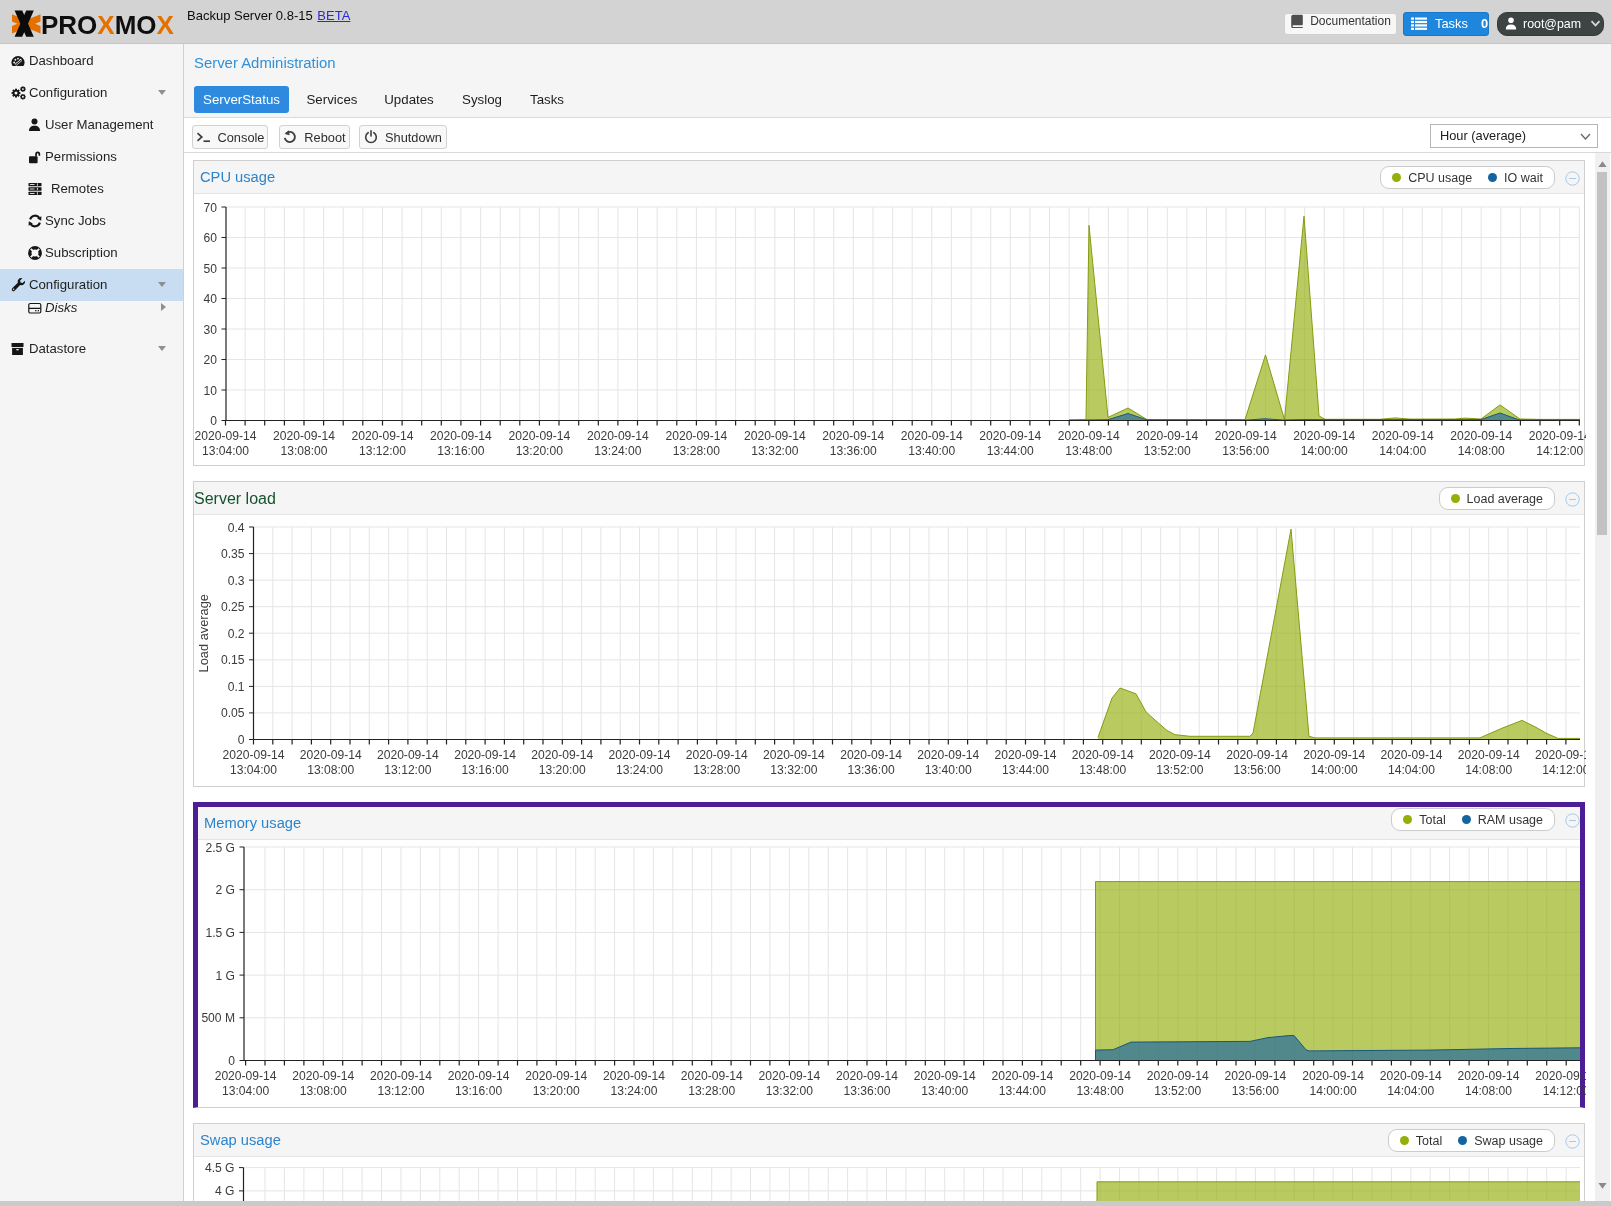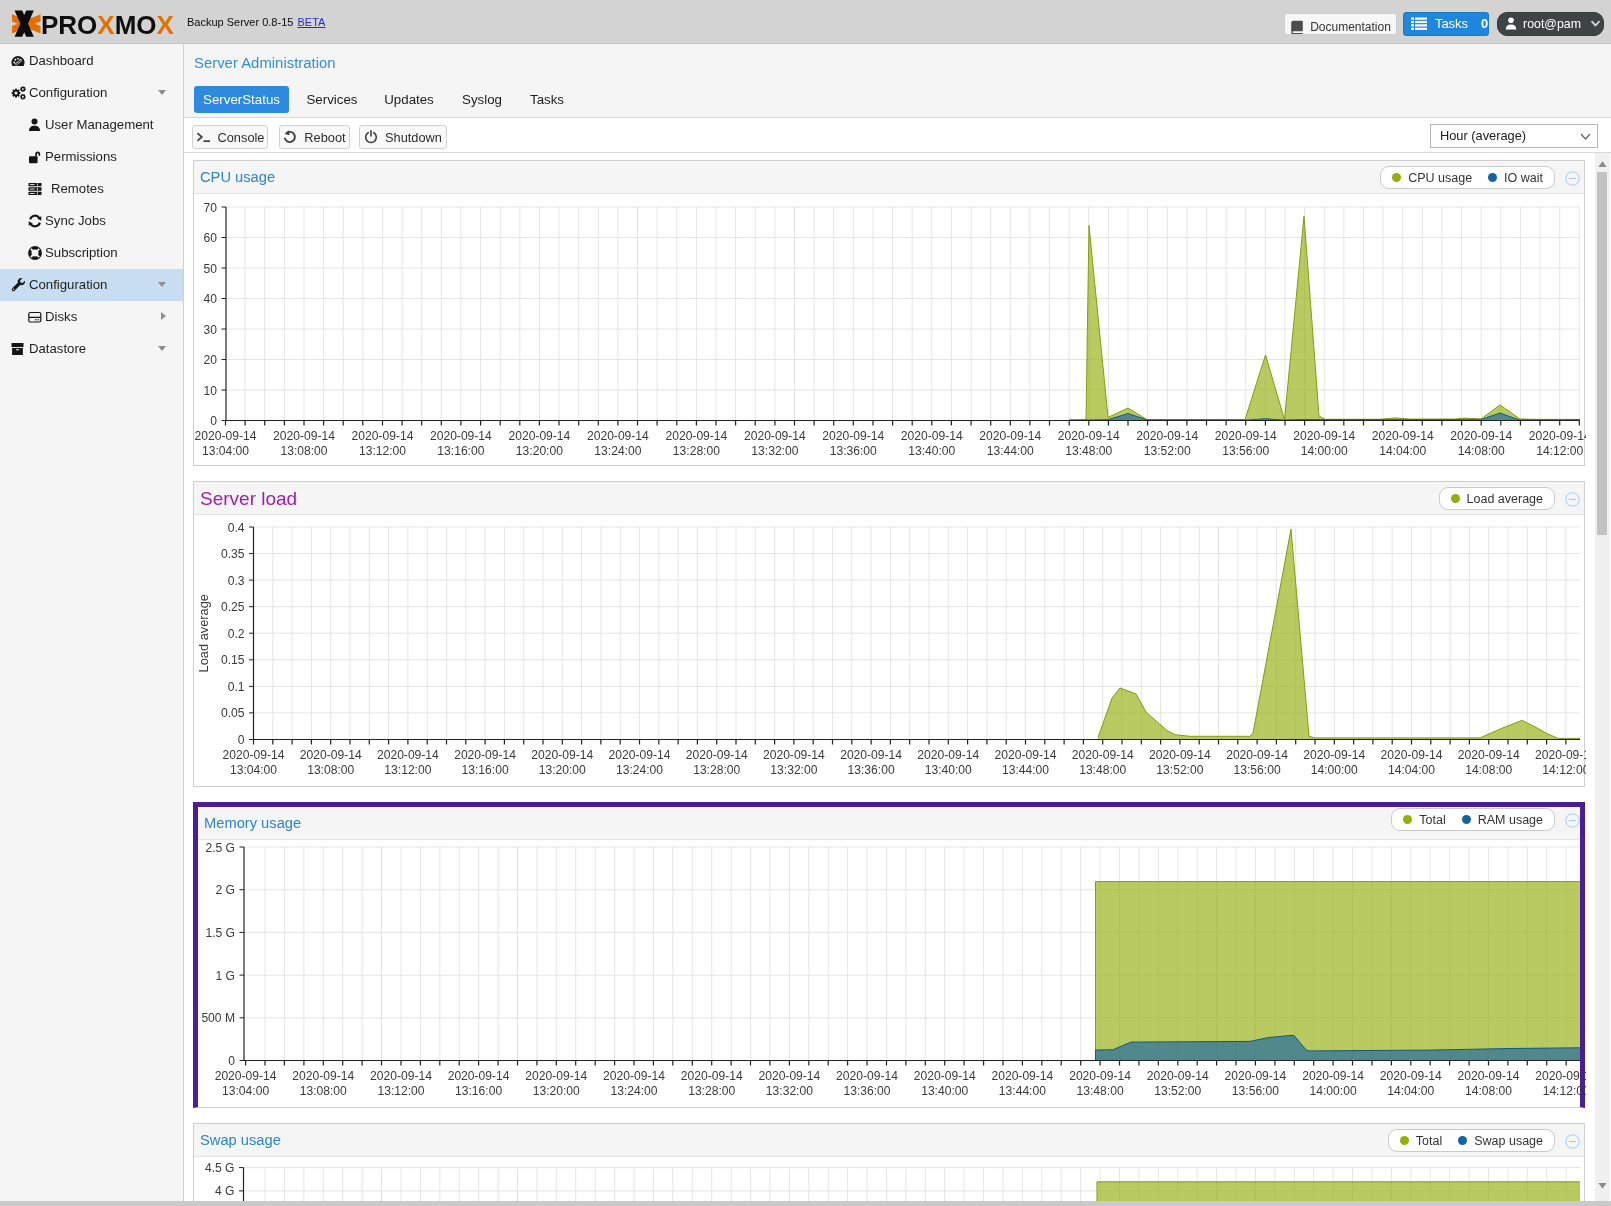--- a/index.html
+++ b/index.html
@@ -11,22 +11,22 @@
 <g fill="#E57000">
 <polygon points="1,6.2 1,13.6 29.5,25.4 29.5,18"></polygon>
 <polygon points="1,18 1,25.4 29.5,13.6 29.5,6.2"></polygon>
 </g>
 <g fill="#0b0b0b">
 <polygon points="3.6,2.5 11.2,2.5 22.8,28.8 15.2,28.8"></polygon>
 <polygon points="15.2,2.5 22.8,2.5 11.2,28.8 3.6,28.8"></polygon>
 </g>
 </svg>
 <div class="abs" style="left:41px;top:10px;font-size:26px;font-weight:bold;letter-spacing:0px;color:#0e0e0e">PRO<span style="color:#E57000">X</span>MO<span style="color:#E57000">X</span></div>
-<div class="abs" style="left:187px;top:16px;font-size:11px;color:#0d0d0d">Backup Server 0.8-15 <span style="color:#2929d6;margin-left:1px;text-decoration:underline">BETA</span></div>
-<div class="abs" style="left:1284px;top:12.5px;width:113px;height:22px;background:#f7f7f7;border:1px solid #cfcfcf;border-radius:3px;display:flex;align-items:flex-end;justify-content:center">
+<div class="abs" style="left:187px;top:8px;font-size:13px;color:#0d0d0d">Backup Server 0.8-15 <span style="color:#2929d6;margin-left:1px;text-decoration:underline">BETA</span></div>
+<div class="abs" style="left:1284px;top:12.5px;width:113px;height:22px;background:#f7f7f7;border:1px solid #cfcfcf;border-radius:3px;display:flex;align-items:flex-start;justify-content:center">
 <span style="line-height:0;margin-right:6px"><svg width="14" height="14" viewBox="0 0 14 14" style="">
           <g fill="#4d4d4d">
             <path d="M3.2 0.8h8.6a1 1 0 0 1 1 1v8.4a1 1 0 0 1-1 1H3.4a.9.9 0 0 0-.9.9c0 .5.4.9.9.9h8.4a1 1 0 0 0 1-.6v1a1 1 0 0 1-1 .8H3.2a2 2 0 0 1-2-2V2.8a2 2 0 0 1 2-2zm1.2 2h6.8v1.2H4.4zm0 2.4h6.8v1.2H4.4z"></path>
           </g>
         </svg></span>
       <span style="font-size:12px;color:#333">Documentation</span>
     </div>
 <div class="abs" style="left:1403px;top:12px;width:86px;height:23.5px;background:#1e86dc;border:1px solid #1a79c7;border-radius:3px;display:flex;align-items:center;padding-left:7px">
 <span style="line-height:0;margin-right:8px"><svg width="16" height="13" viewBox="0 0 16 13" style="">
           <g fill="#fff">
@@ -161,21 +161,21 @@
       </div>
       <div style="position:absolute;left:0;top:225px;width:183px;height:32px;background:#c8ddf1;">
         <div style="position:absolute;left:11px;top:50%;transform:translateY(-50%);line-height:0"><svg width="15" height="15" viewBox="0 0 15 15" style="">
             <path fill="#161616" d="M13.9 3.2 11.6 5.5l-2.1-.4-.4-2.1L11.4.7a3.6 3.6 0 0 0-4.6 4.5L1.2 10.8a1.7 1.7 0 0 0 2.4 2.4L9.2 7.6a3.6 3.6 0 0 0 4.7-4.4zM2.6 12.6a.8.8 0 1 1 0-1.6.8.8 0 0 1 0 1.6z"></path>
           </svg></div>
         <div style="position:absolute;left:29px;top:0;height:32px;line-height:32px;font-size:13.2px;color:#1f1f1f;white-space:nowrap">Configuration</div>
         <div style="position:absolute;right:17px;top:13px;line-height:0;font-size:0">
           <span style="display:block;width:0;height:0;border-left:4.5px solid transparent;border-right:4.5px solid transparent;border-top:5.5px solid #8f8f8f"></span>
         </div>
       </div>
-      <div style="position:absolute;left:0;top:257px;width:183px;height:32px;">
+      <div style="position:absolute;left:0;top:248px;width:183px;height:32px;font-style:italic;">
         <div style="position:absolute;left:28px;top:50%;transform:translateY(-50%);line-height:0"><svg width="14" height="13" viewBox="0 0 14 13" style="">
             <g fill="none" stroke="#161616" stroke-width="1.2">
               <rect x="0.8" y="2" width="12" height="9.5" rx="1.5"></rect>
               <path d="M1 6.8h11.6"></path>
             </g>
             <circle cx="10.3" cy="9.2" r="0.8" fill="#161616"></circle>
             <circle cx="7.8" cy="9.2" r="0.8" fill="#161616"></circle>
           </svg></div>
         <div style="position:absolute;left:45px;top:0;height:32px;line-height:32px;font-size:13.2px;color:#1f1f1f;white-space:nowrap">Disks</div>
         <div style="position:absolute;right:17px;top:11px;line-height:0;font-size:0">
@@ -306,21 +306,21 @@
       <text x="1130.2" y="263.8" text-anchor="middle" font-family="Liberation Sans, sans-serif" font-size="12.1" fill="#3b3b3b">14:00:00</text>
       <text x="1208.7" y="249.0" text-anchor="middle" font-family="Liberation Sans, sans-serif" font-size="12.1" fill="#3b3b3b">2020-09-14</text>
       <text x="1208.7" y="263.8" text-anchor="middle" font-family="Liberation Sans, sans-serif" font-size="12.1" fill="#3b3b3b">14:04:00</text>
       <text x="1287.2" y="249.0" text-anchor="middle" font-family="Liberation Sans, sans-serif" font-size="12.1" fill="#3b3b3b">2020-09-14</text>
       <text x="1287.2" y="263.8" text-anchor="middle" font-family="Liberation Sans, sans-serif" font-size="12.1" fill="#3b3b3b">14:08:00</text>
       <text x="1365.7" y="249.0" text-anchor="middle" font-family="Liberation Sans, sans-serif" font-size="12.1" fill="#3b3b3b">2020-09-14</text>
       <text x="1365.7" y="263.8" text-anchor="middle" font-family="Liberation Sans, sans-serif" font-size="12.1" fill="#3b3b3b">14:12:00</text>
     </svg>
 <div style="position:absolute;left:193px;top:481px;width:1392px;height:306px;border:1px solid #cfcfcf;border-bottom:1px solid #cfcfcf;background:#fff">
       <div style="position:absolute;left:0;top:0;right:0;height:33px;background:#f5f5f5;border-bottom:1px solid #e4e4e4">
-        <div style="position:absolute;left:6px;top:0;height:33px;line-height:33px;font-size:19px;color:#a21caf">Server load</div>
+        <div style="position:absolute;left:0;top:0;height:33px;line-height:33px;font-size:16px;color:#14532d">Server load</div>
       </div>
     </div>
 <div style="position:absolute;right:56px;top:487px;height:23px;display:inline-flex;align-items:center;padding:0 11px;background:#fff;border:1px solid #cbcbcb;border-radius:9px">
       <span style="display:inline-flex;align-items:center;">
         <span style="width:9px;height:9px;border-radius:50%;background:#94ae0a;margin-right:7px"></span>
         <span style="font-size:12.5px;color:#333">Load average</span>
       </span>
     </div>
 <svg style="position:absolute;left:1565px;top:492px" width="15" height="15" viewBox="0 0 15 15">
       <circle cx="7.5" cy="7.5" r="6.7" fill="none" stroke="#a8cae9" stroke-width="1"></circle>

